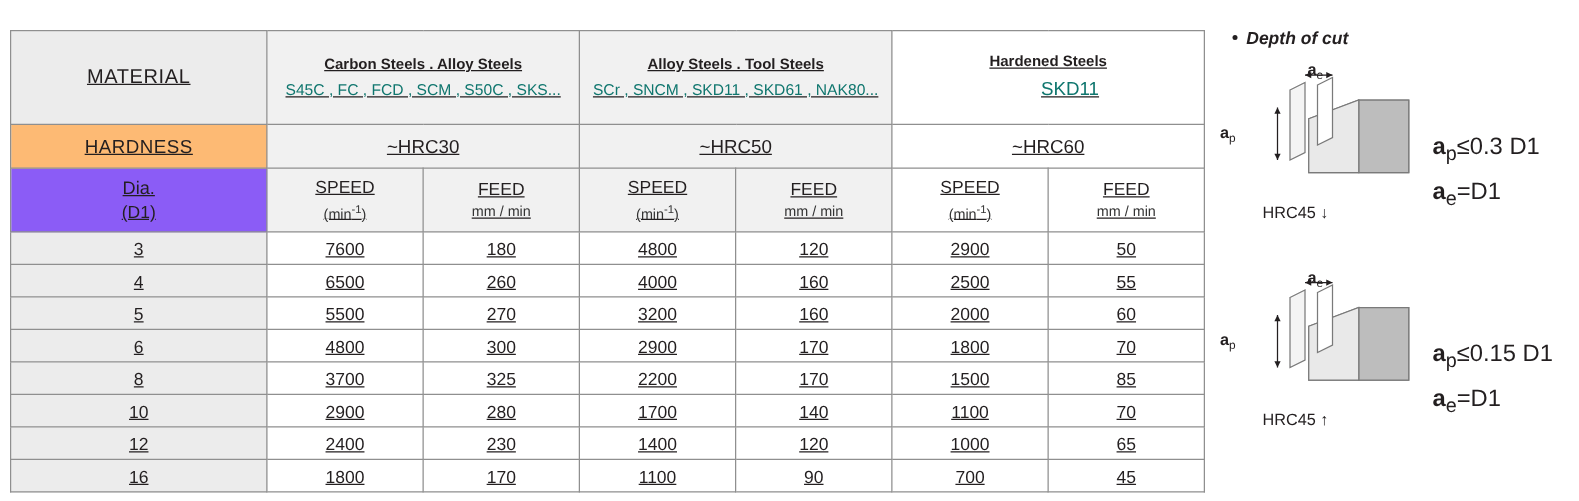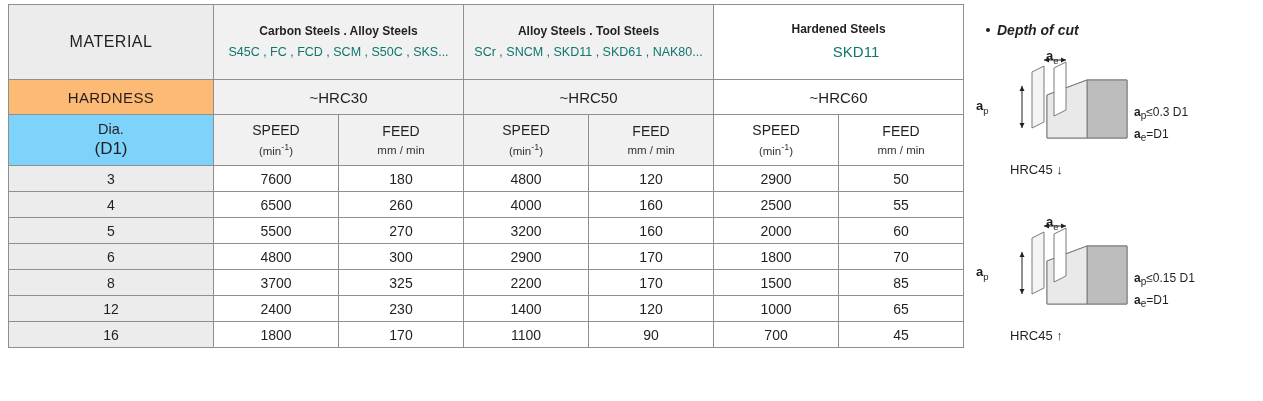--- a/index.html
+++ b/index.html
@@ -17,22 +17,23 @@
   .page {
     position: relative;
     width: 1263px;
     height: 401px;
   }
 
   
   .table-wrap {
     position: absolute;
     left: 8px;
-    top: 4px;
+    top: 24px;
     width: 955px;
+    text-decoration: underline;
   }
   table.cut-data {
     border-collapse: collapse;
     width: 955px;
     table-layout: fixed;
   }
   table.cut-data td, table.cut-data th {
     border: 1px solid #8f8f8f;
     text-align: center;
     vertical-align: middle;
@@ -75,28 +76,28 @@
     font-size: 15px;
     font-weight: bold;
     letter-spacing: .4px;
   }
   .hard-val {
     height: 34px;
     font-size: 15px;
   }
   .dia-head {
     height: 50px;
-    background: #7dd3fc;
+    background: #8b5cf6;
     font-size: 14.5px;
     font-weight: bold;
     margin-left: 16px;
   }
   .dia-head .sub {
     display: block;
-    font-size: 17px;
+    font-size: 14px;
     font-weight: normal;
     margin-top: 2px;
   }
   .unit-head {
     height: 50px;
     font-size: 14px;
     line-height: 1.25;
   }
   .unit-head .u {
     display: block;
@@ -150,23 +151,23 @@
   .fig svg { position: absolute; left: 14px; top: 0; }
 
   .fig-caption {
     position: absolute;
     left: 32px;
     font-size: 13px;
     white-space: nowrap;
   }
   .notes {
     position: absolute;
-    left: 156px;
+    left: 168px;
     top: 52px;
-    font-size: 12px;
+    font-size: 19px;
     line-height: 1.7;
     white-space: nowrap;
   }
   .notes b { font-weight: bold; }
   .lbl {
     position: absolute;
     font-size: 13px;
     font-weight: bold;
     white-space: nowrap;
   }
@@ -281,20 +282,29 @@
           <td class="val-cell">70</td>
         </tr>
         <tr>
           <td class="dia-cell">8</td>
           <td class="val-cell">3700</td>
           <td class="val-cell">325</td>
           <td class="val-cell">2200</td>
           <td class="val-cell">170</td>
           <td class="val-cell">1500</td>
           <td class="val-cell">85</td>
+        </tr>
+        <tr>
+          <td class="dia-cell">10</td>
+          <td class="val-cell">2900</td>
+          <td class="val-cell">280</td>
+          <td class="val-cell">1700</td>
+          <td class="val-cell">140</td>
+          <td class="val-cell">1100</td>
+          <td class="val-cell">70</td>
         </tr>
         <tr>
           <td class="dia-cell">12</td>
           <td class="val-cell">2400</td>
           <td class="val-cell">230</td>
           <td class="val-cell">1400</td>
           <td class="val-cell">120</td>
           <td class="val-cell">1000</td>
           <td class="val-cell">65</td>
         </tr>

